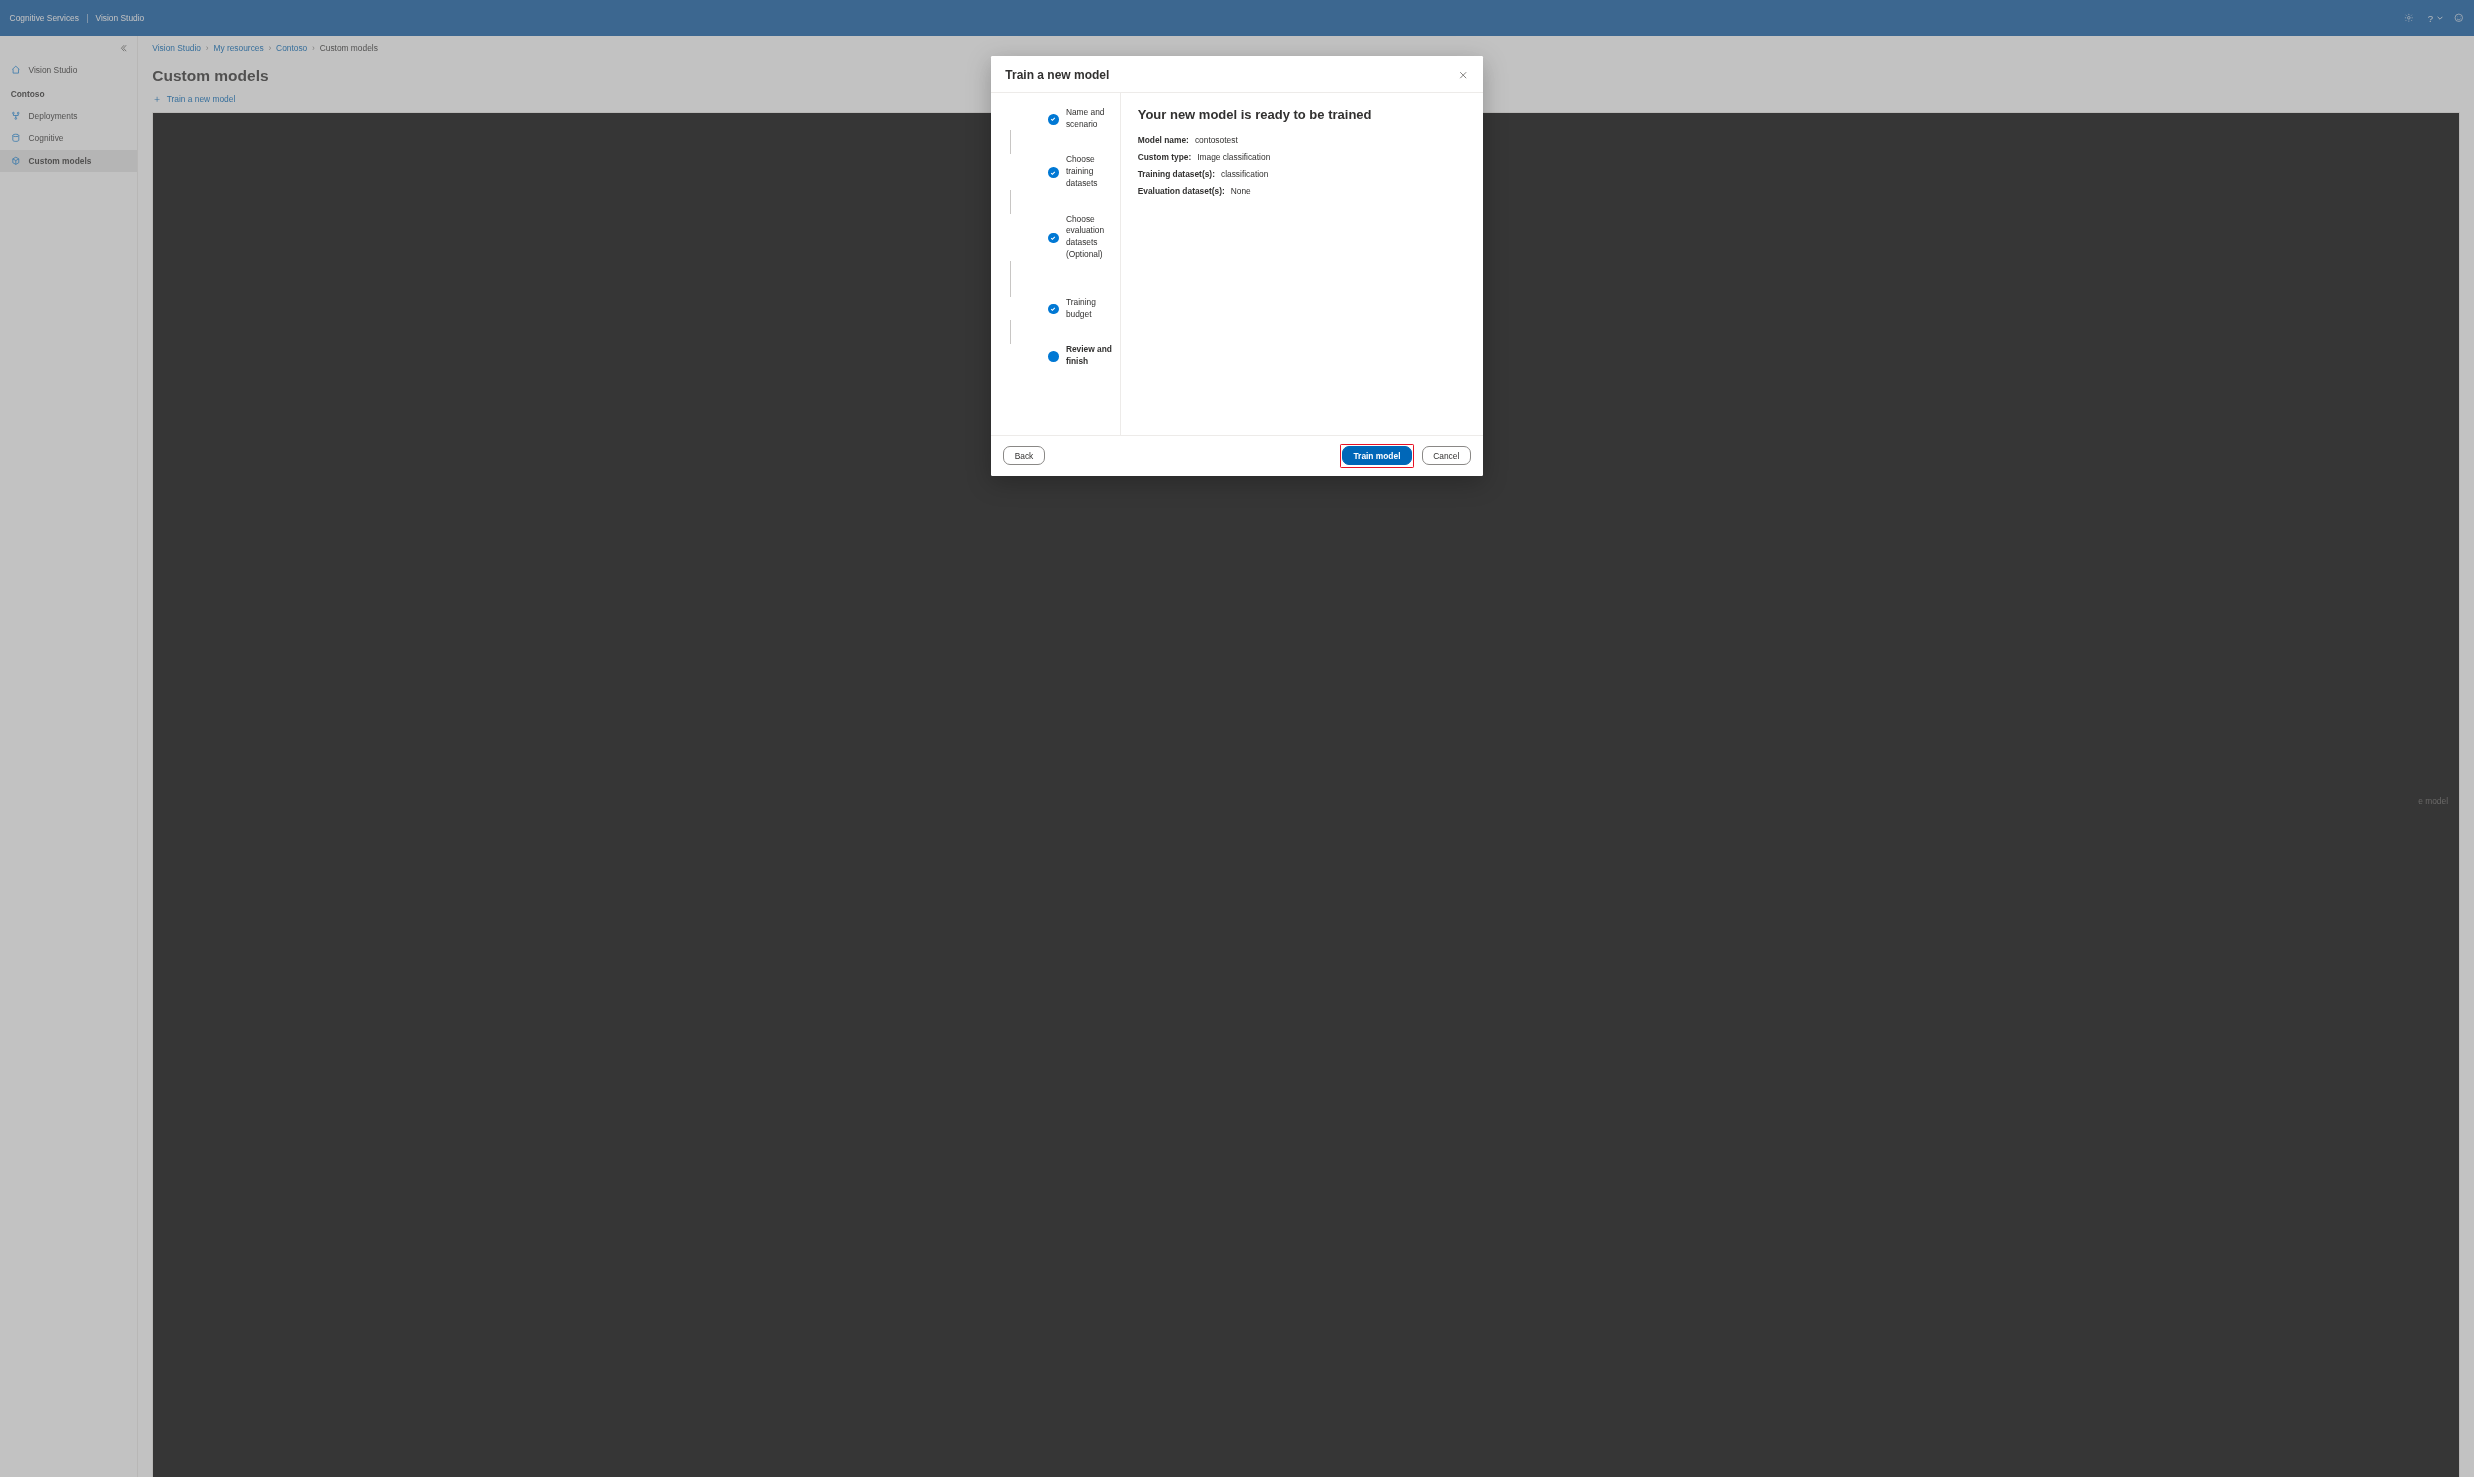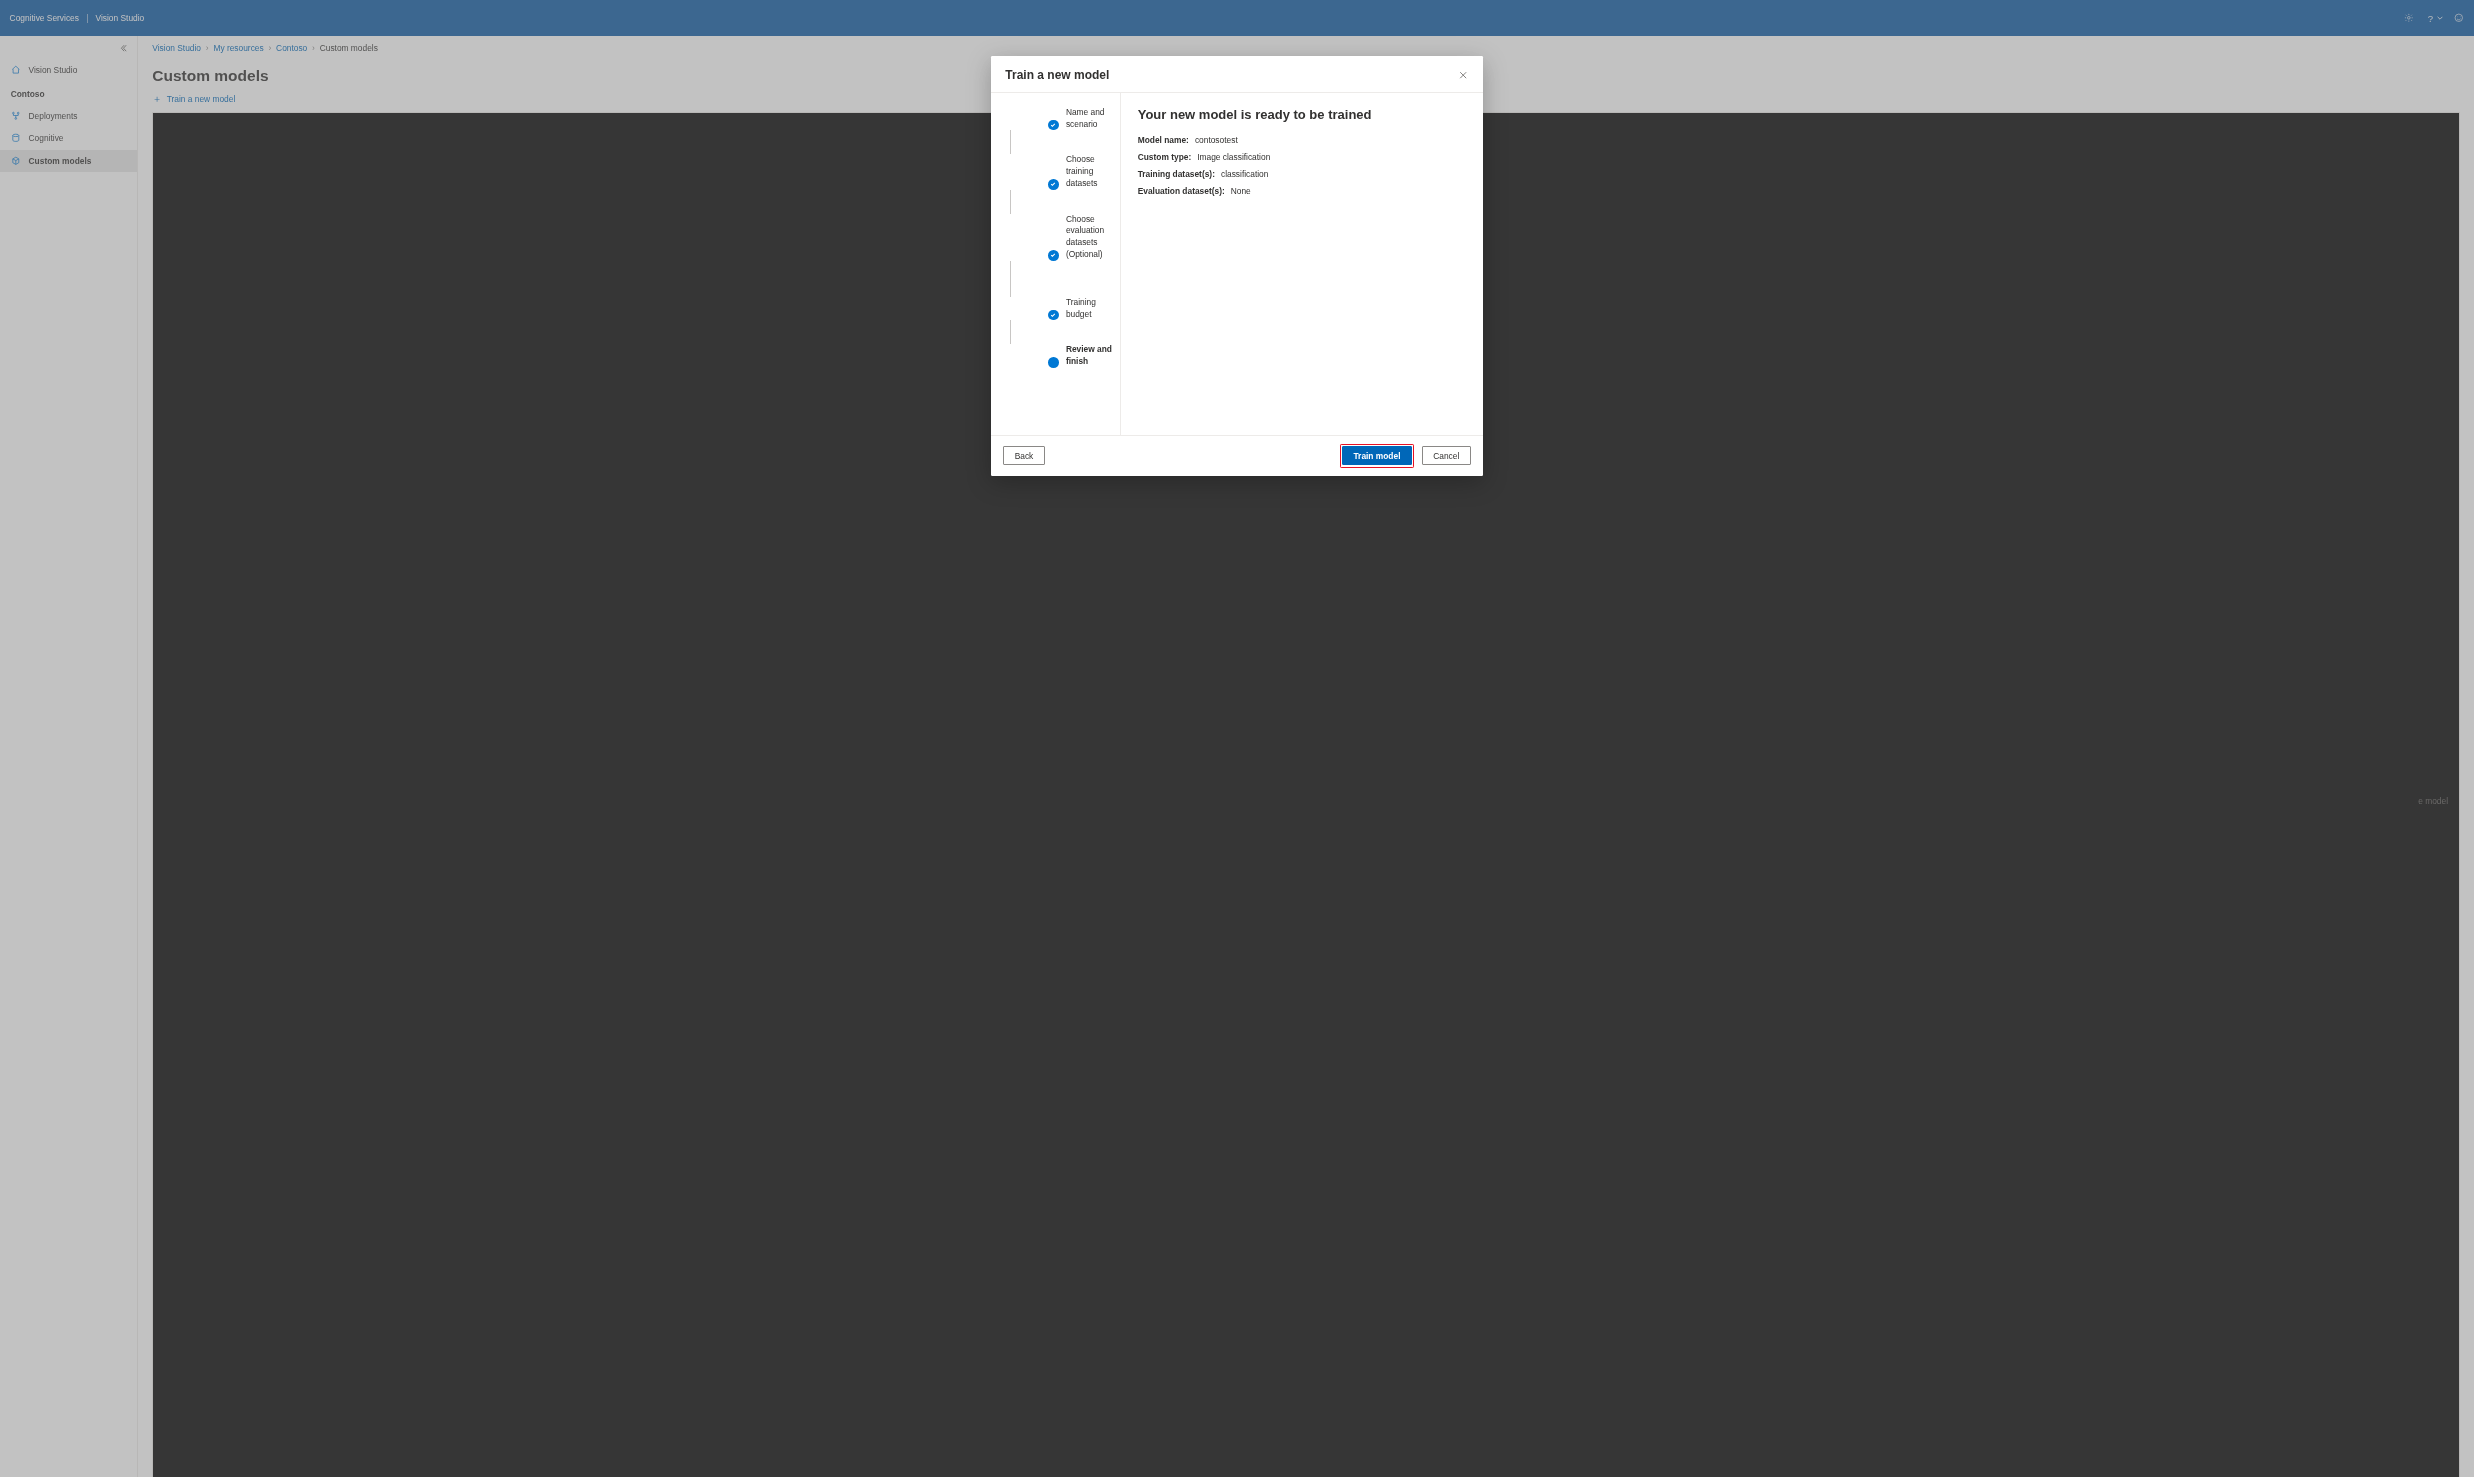--- a/index.html
+++ b/index.html
@@ -89,21 +89,21 @@
     border-bottom: 0.6px solid #edebe9;
   }
   .dialog-title { font-size:12px; font-weight:600;}
   .close-x { cursor:pointer; color:#605e5c; width:12px; height:12px; display:flex; align-items:center; justify-content:center;}
   .dialog-body { flex:1; display:flex; overflow:hidden;}
   .stepper {
     width: 130px;
     border-right:0.6px solid #edebe9;
     padding: 14.3px 6px 14.3px 12px;
   }
-  .step { display:flex; align-items:flex-end; gap:7.2px; position:relative;padding-left:45px;}
+  .step { display:flex; align-items:center; gap:7.2px; position:relative;padding-left:45px;}
   .step-bullet {
     width:10.7px; height:10.7px; border-radius:50%;
     background:#0078D4;
     display:flex; align-items:center; justify-content:center;
     flex-shrink:0;
     margin-top:1.2px;
     position:relative; z-index:1;
   }
   .step-check svg { display:block; }
   .step-line {
@@ -125,21 +125,21 @@
   .kv-key { font-weight:600; color:#323130;}
   .kv-val { color:#323130;}
   .dialog-footer {
     border-top:0.6px solid #edebe9;
     padding: 8.4px 12px;
     display:flex; justify-content:space-between; align-items:center;
   }
   .btn {
     font-size:8.4px; padding: 3.6px 10.7px;
     border:0.6px solid #8a8886; background:#fff; color:#323130;
-    border-radius:1px; cursor:pointer;
+    border-radius:7px; cursor:pointer;
   }
   .btn.primary {
     background:#0067B8; color:#fff; border-color:#0067B8; font-weight:600;
   }
   .footer-right { display:flex; gap:7.2px; align-items:center;}
   .highlight-box { border:1.8px solid #E81123; padding:1.2px; border-radius:1.2px;margin-left:46px;}
 </style>
 </head>
 <body>
 

